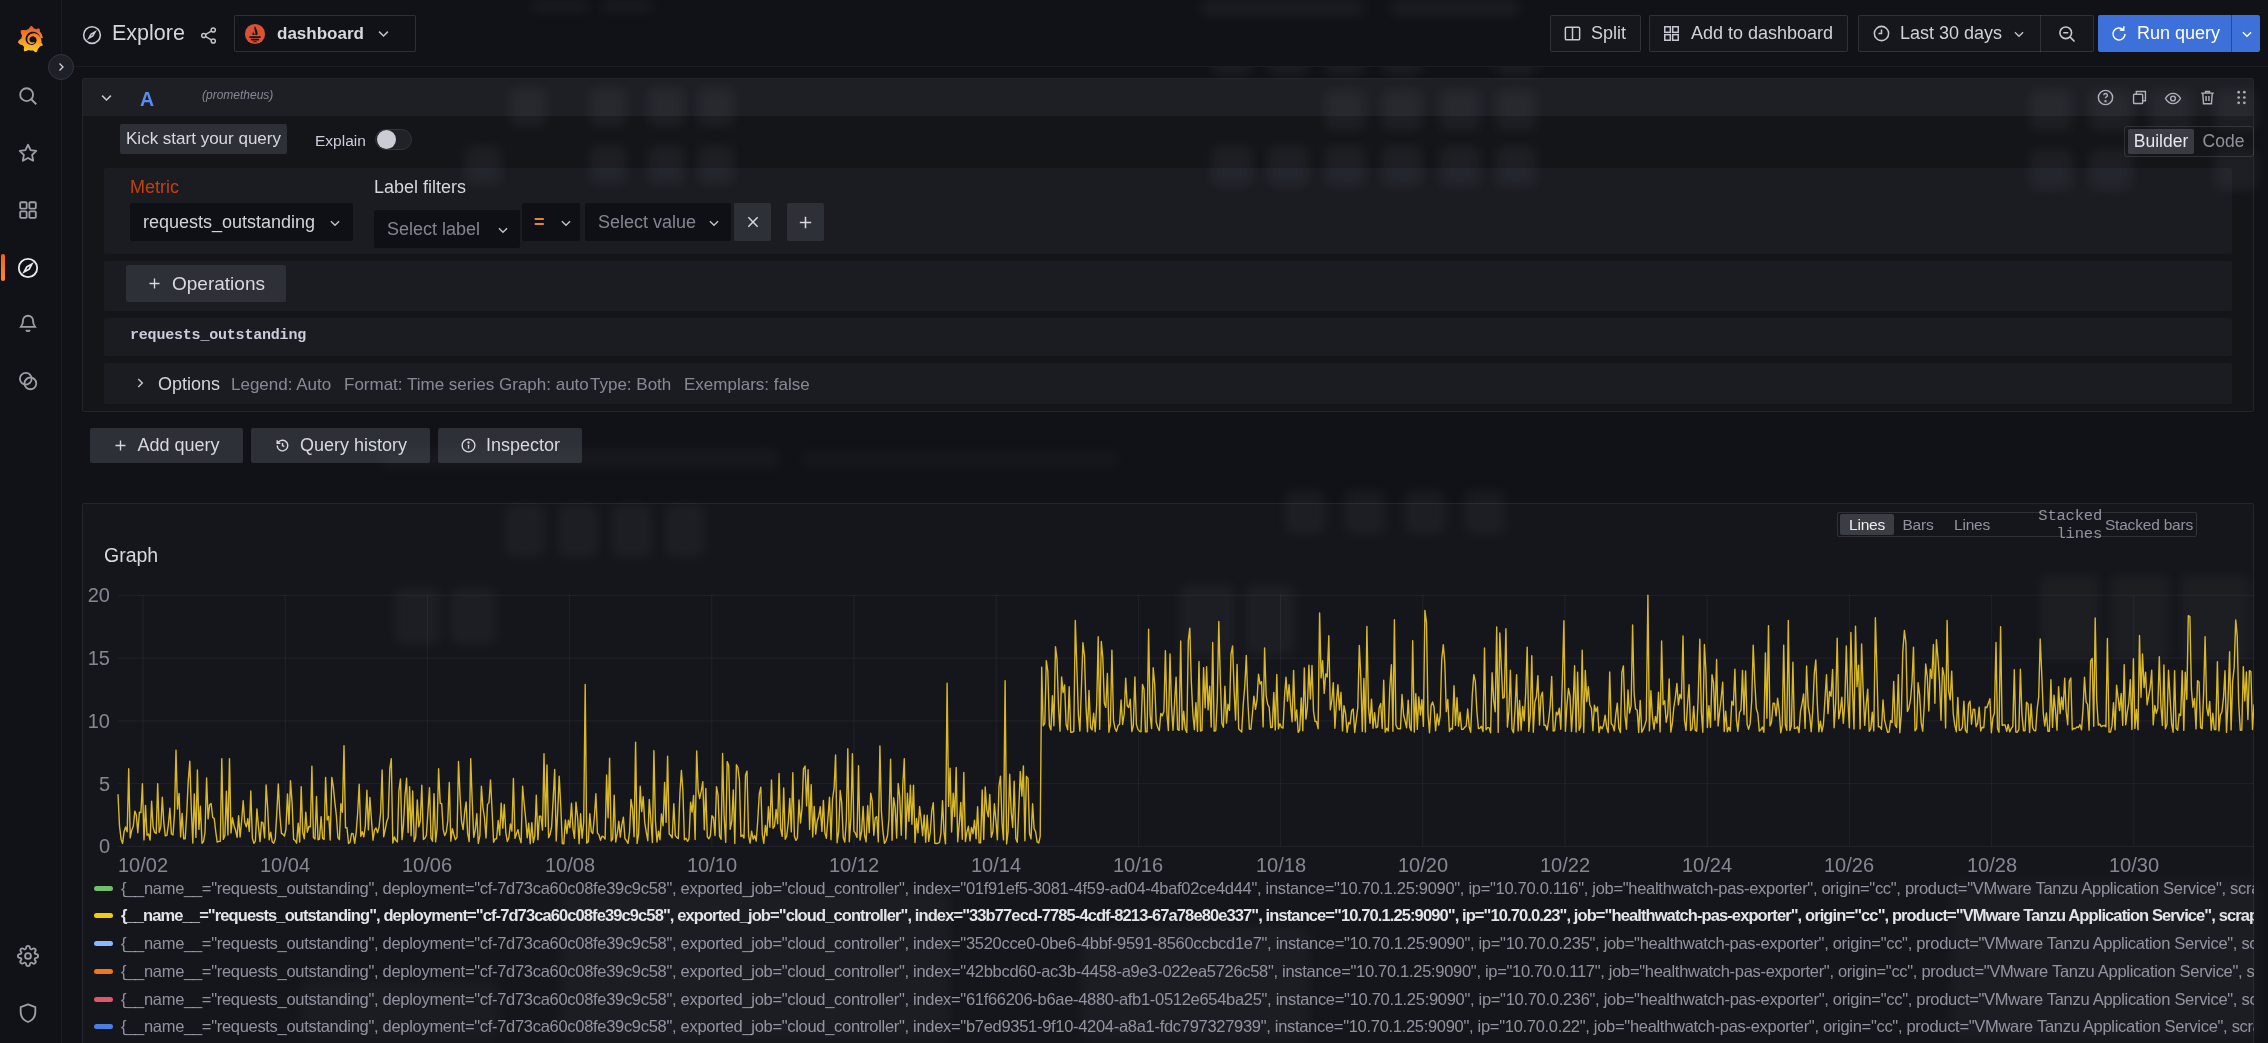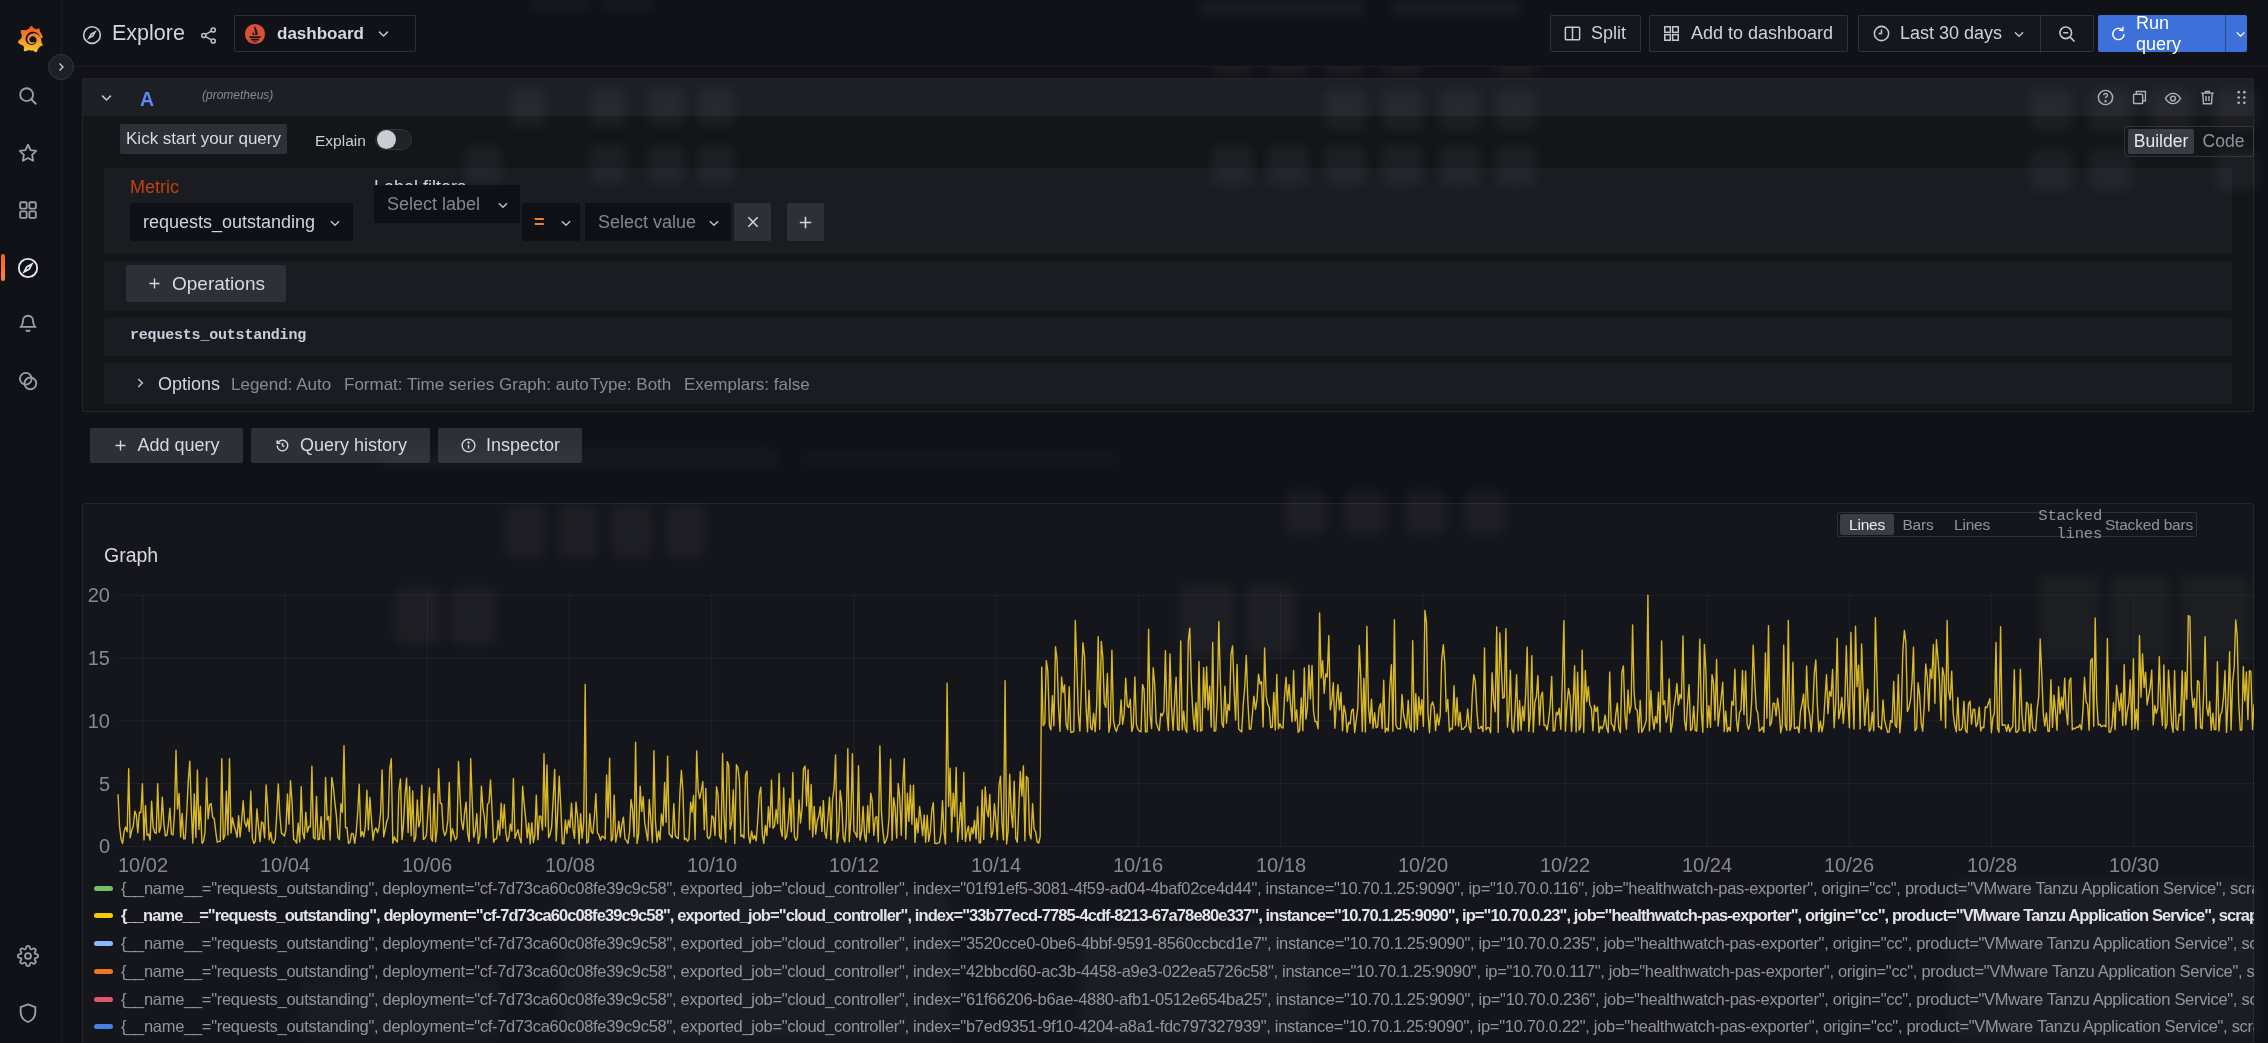--- a/index.html
+++ b/index.html
@@ -135,21 +135,21 @@
   <span style="margin-left:9px;font-size:18px;font-weight:500;color:#d0d1d9;">Last 30 days</span>
   <svg style="margin-left:10px" width="14" height="14" viewBox="0 0 24 24" fill="none" stroke="#c0c1cb" stroke-width="2.4">
       <path d="M5 9 L12 16 L19 9"></path>
     </svg>
   <div style="margin-left:14px;width:1px;height:37px;background:rgba(204,204,220,0.15);"></div>
   <svg style="margin-left:16px" width="20" height="20" viewBox="0 0 24 24" fill="none" stroke="#c7c8d1" stroke-width="1.9">
     <circle cx="10.5" cy="10.5" r="7"></circle>
       <path d="M15.8 15.8 L21 21 M7.5 10.5 H13.5"></path>
   </svg>
 </div>
-<div class="abs" style="z-index:21;left:2098px;top:15px;width:149px;height:37px;border-radius:2px;background:#3d71d9;display:flex;align-items:center;">
+<div class="abs" style="z-index:21;left:2098px;top:15px;width:162px;height:37px;border-radius:2px;background:#3d71d9;display:flex;align-items:center;">
   <svg style="margin-left:12px" width="18" height="18" viewBox="0 0 24 24" fill="none" stroke="#fff" stroke-width="2">
     <path d="M20 12 a8 8 0 1 1 -2.3 -5.6"></path>
       <path d="M18.5 2.5 L18.2 6.9 L13.8 6.6" stroke-linecap="round"></path>
   </svg>
   <span style="margin-left:9px;font-size:18px;font-weight:500;color:#fff;">Run query</span>
   <div style="margin-left:11px;width:1px;height:37px;background:rgba(17,18,23,0.4);"></div>
   <svg style="margin-left:8px" width="14" height="14" viewBox="0 0 24 24" fill="none" stroke="#fff" stroke-width="2.4">
       <path d="M5 9 L12 16 L19 9"></path>
     </svg>
 </div>
@@ -280,21 +280,21 @@
 
 <div class="abs" style="z-index:11;left:104px;top:168px;width:2128px;height:86px;background:#1a1c22;border-radius:2px;"></div>
 <div class="abs" style="z-index:12;left:130px;top:177px;font-size:18px;font-weight:500;color:#c2410c;">Metric</div>
 <div class="abs" style="z-index:12;left:374px;top:177px;font-size:18px;font-weight:500;color:#d5d6dd;">Label filters</div>
 <div class="abs inp" style="z-index:12;left:130px;top:203px;width:223px;height:38px;">
   <span style="margin-left:13px;">requests_outstanding</span>
   <svg style="position:absolute;right:11px;top:13px;" width="14" height="14" viewBox="0 0 24 24" fill="none" stroke="#c0c1cb" stroke-width="2.4">
       <path d="M5 9 L12 16 L19 9"></path>
     </svg>
 </div>
-<div class="abs inp" style="z-index:12;left:374px;top:185px;width:146px;height:38px;">
+<div class="abs inp" style="z-index:12;left:374px;top:210px;width:146px;height:38px;">
   <span class="muted" style="margin-left:13px;">Select label</span>
   <svg style="position:absolute;right:10px;top:13px;" width="14" height="14" viewBox="0 0 24 24" fill="none" stroke="#c0c1cb" stroke-width="2.4">
       <path d="M5 9 L12 16 L19 9"></path>
     </svg>
 </div>
 <div class="abs inp" style="z-index:12;left:522px;top:203px;width:58px;height:38px;">
   <span style="margin-left:12px;color:#e8842c;font-weight:700;">=</span>
   <svg style="position:absolute;right:7px;top:13px;" width="14" height="14" viewBox="0 0 24 24" fill="none" stroke="#c0c1cb" stroke-width="2.4">
       <path d="M5 9 L12 16 L19 9"></path>
     </svg>

